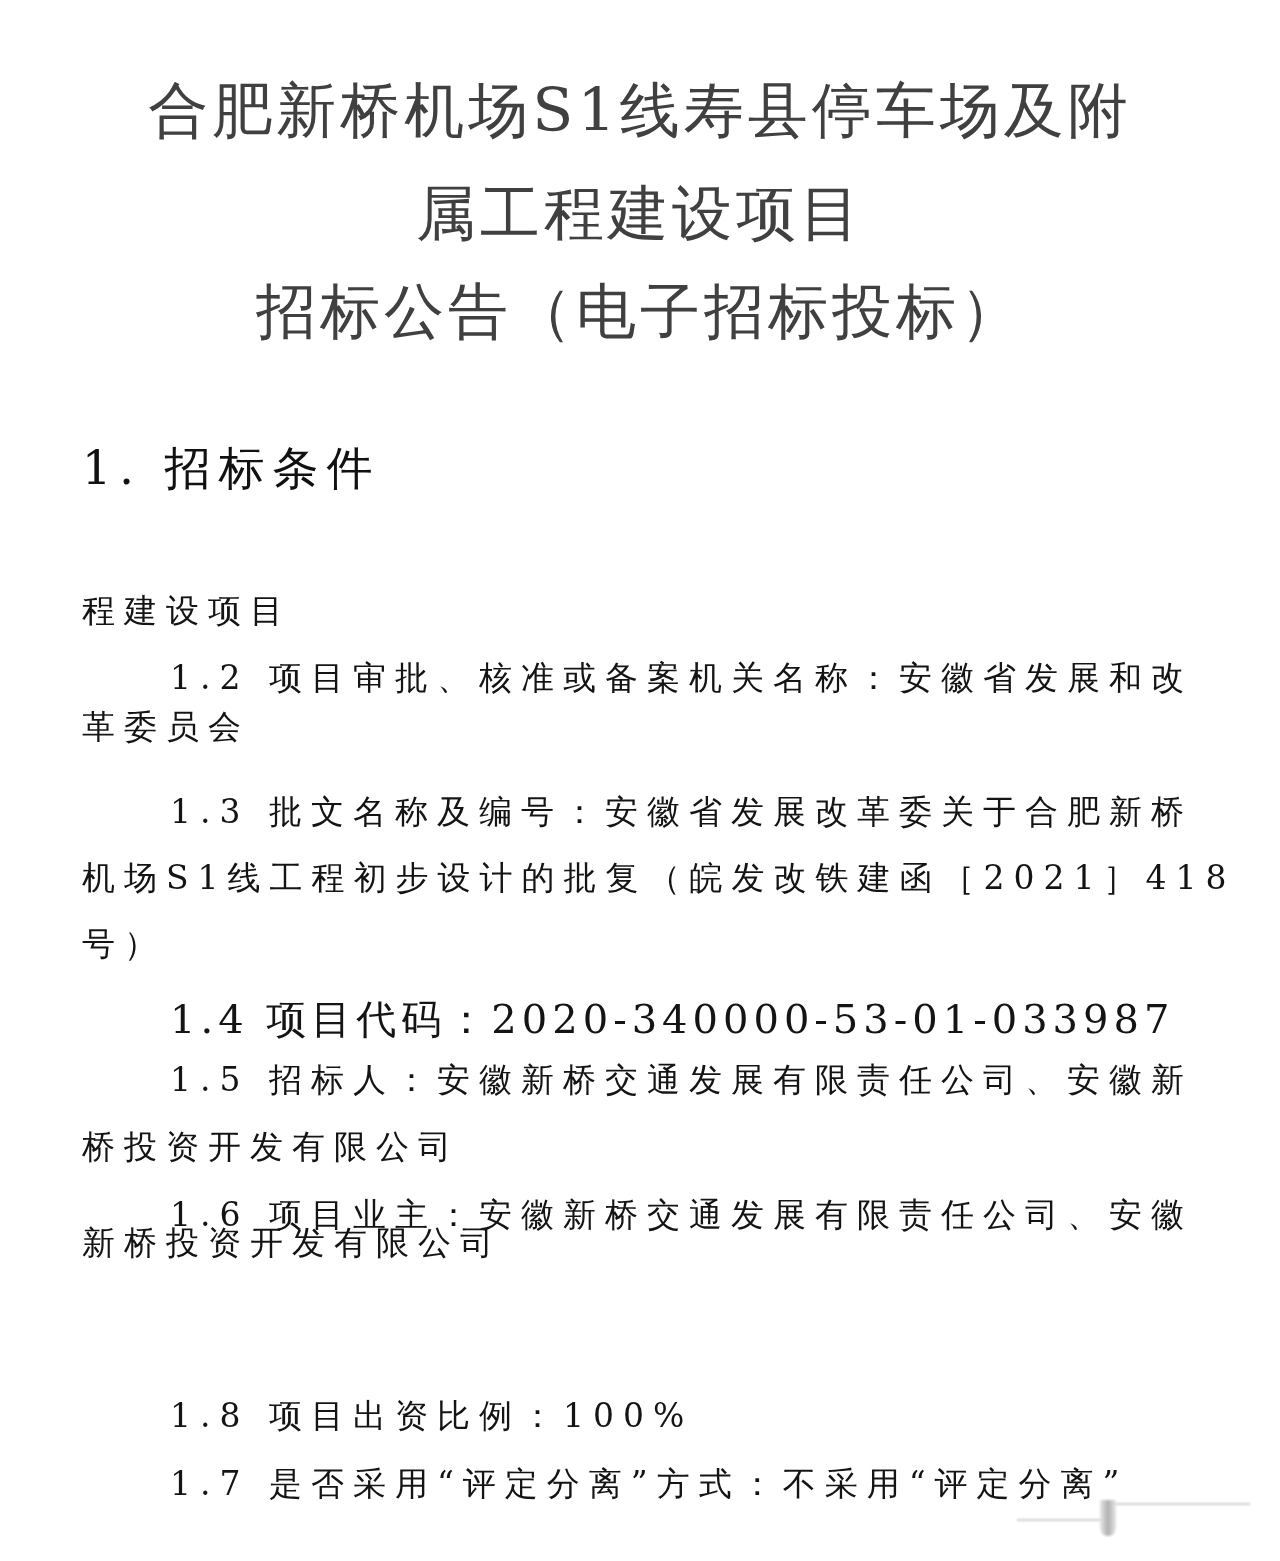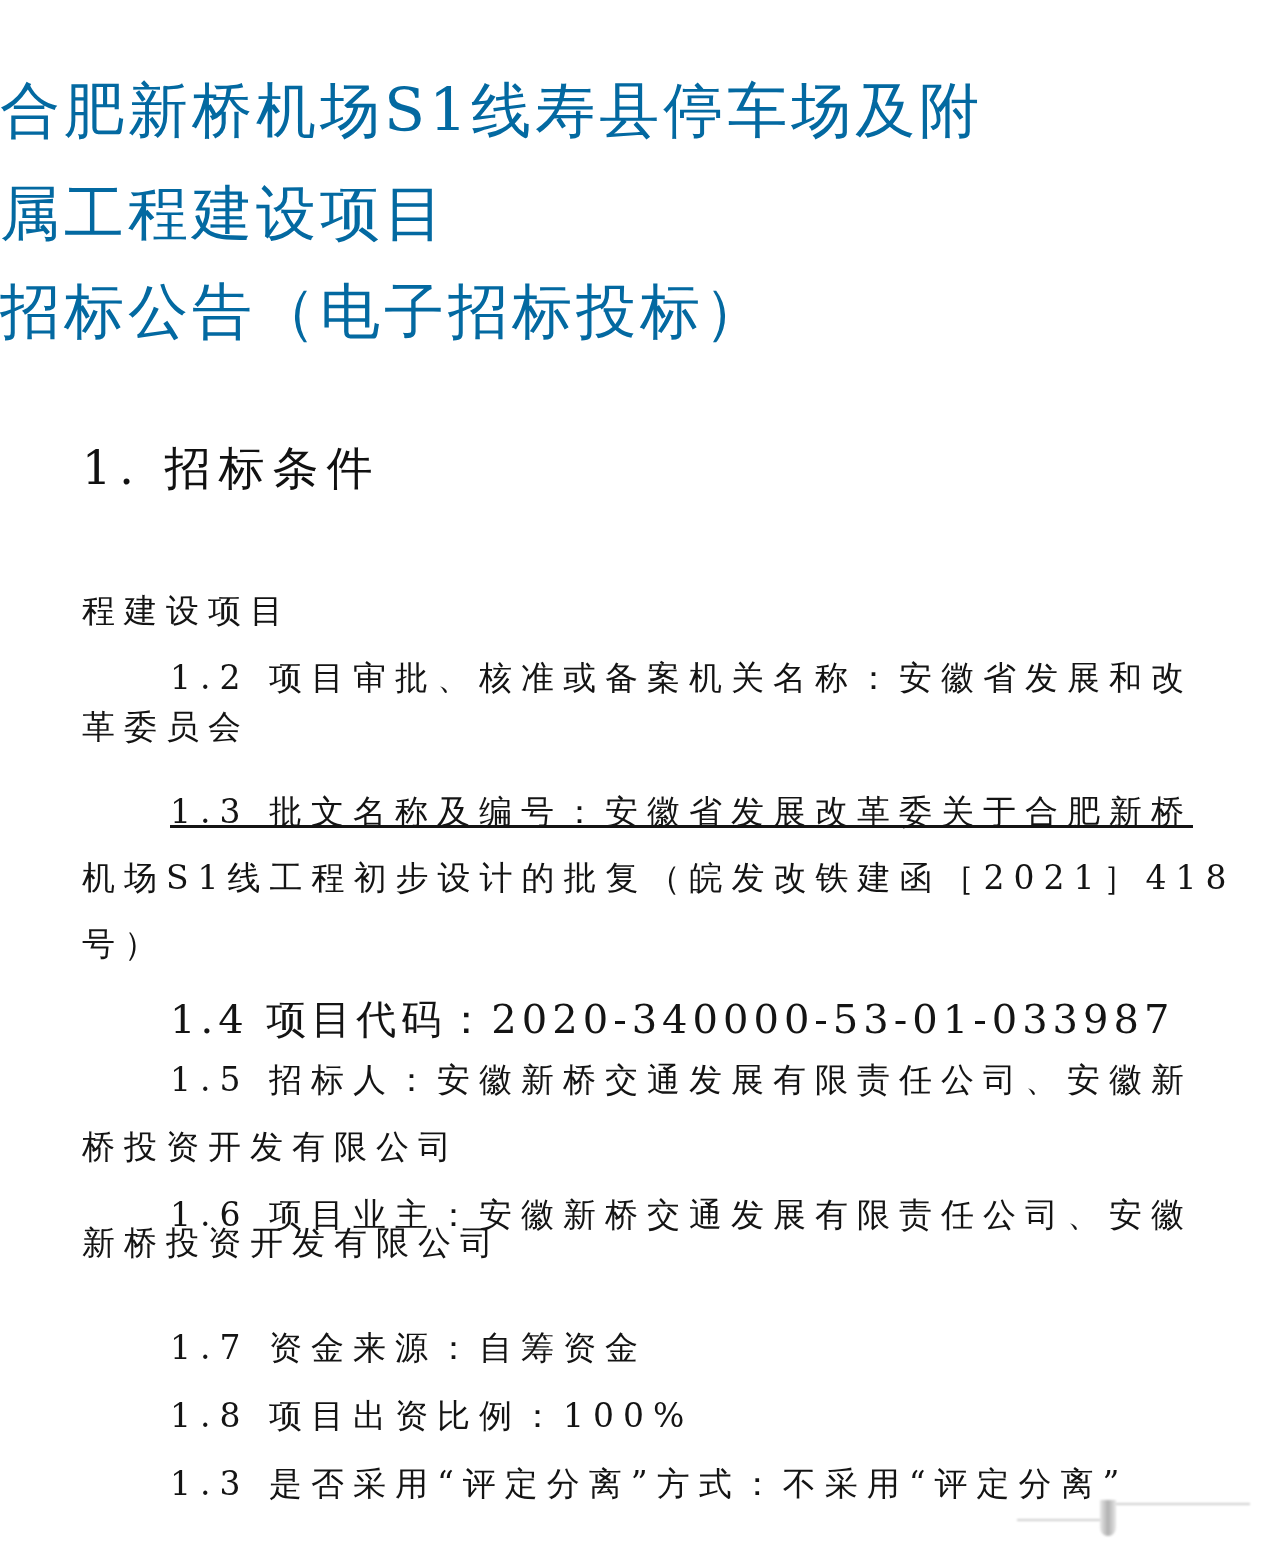--- a/index.html
+++ b/index.html
@@ -18,25 +18,26 @@
     .page {
       position: absolute;
       left: 0; top: 0;
       width: 1280px;
       height: 1561px;
     }
     .title-line {
       position: absolute;
       left: 0;
       width: 1280px;
+      text-align: center;
       font-size: 60px;
       line-height: 70px;
       letter-spacing: 4px;
       white-space: nowrap;
-      color: #0369a1;
+      color: #404040;
     }
     .t1 { top: 75px; }
     .t2 { top: 178px; }
     .t3 { top: 276px; }
 
     .section-heading {
       position: absolute;
       left: 82px;
       top: 440px;
       font-size: 46px;
@@ -91,37 +92,36 @@
   <div class="section-heading">
     <span>1.</span>
     <span>招标条件</span>
   </div>
 
   <div class="line cont" style="top:591px;">程建设项目</div>
 
   <div class="line indent" style="top:658px;">1.2 项目审批、核准或备案机关名称：安徽省发展和改</div>
   <div class="line cont" style="top:707px;">革委员会</div>
 
-  <div class="line indent" style="top:792px;text-decoration:underline;">1.3 批文名称及编号：安徽省发展改革委关于合肥新桥</div>
+  <div class="line indent" style="top:792px;">1.3 批文名称及编号：安徽省发展改革委关于合肥新桥</div>
   <div class="line cont" style="top:858px;">机场S1线工程初步设计的批复（皖发改铁建函［2021］418</div>
   <div class="line cont" style="top:924px;">号）</div>
 
   <div class="line indent big" style="top:991px;margin-top:8px;">1.4 项目代码：2020-340000-53-01-033987</div>
 
   <div class="line indent" style="top:1060px;">1.5 招标人：安徽新桥交通发展有限责任公司、安徽新</div>
   <div class="line cont" style="top:1127px;">桥投资开发有限公司</div>
 
   <div class="line indent" style="top:1195px;text-align:center;">1.6 项目业主：安徽新桥交通发展有限责任公司、安徽</div>
   <div class="line cont" style="top:1223px;">新桥投资开发有限公司</div>
 
-  <div class="line indent" style="top:1328px;">1.7 资金来源：自筹资金</div>
 
   <div class="line indent" style="top:1396px;">1.8 项目出资比例：100%</div>
 
-  <div class="line indent" style="top:1464px;">1.3 是否采用“评定分离”方式：不采用“评定分离”</div>
+  <div class="line indent" style="top:1464px;">1.7 是否采用“评定分离”方式：不采用“评定分离”</div>
 
   <div class="watermark">
     <div class="wm-bar-h" style="left:2px; top:19px; width:90px;"></div>
     <div class="wm-bar-h" style="left:95px; top:3px; width:140px;"></div>
     <div class="wm-bar-v" style="left:85px; top:0px; height:36px;"></div>
   </div>
 
 </div>
 
 </body></html>

